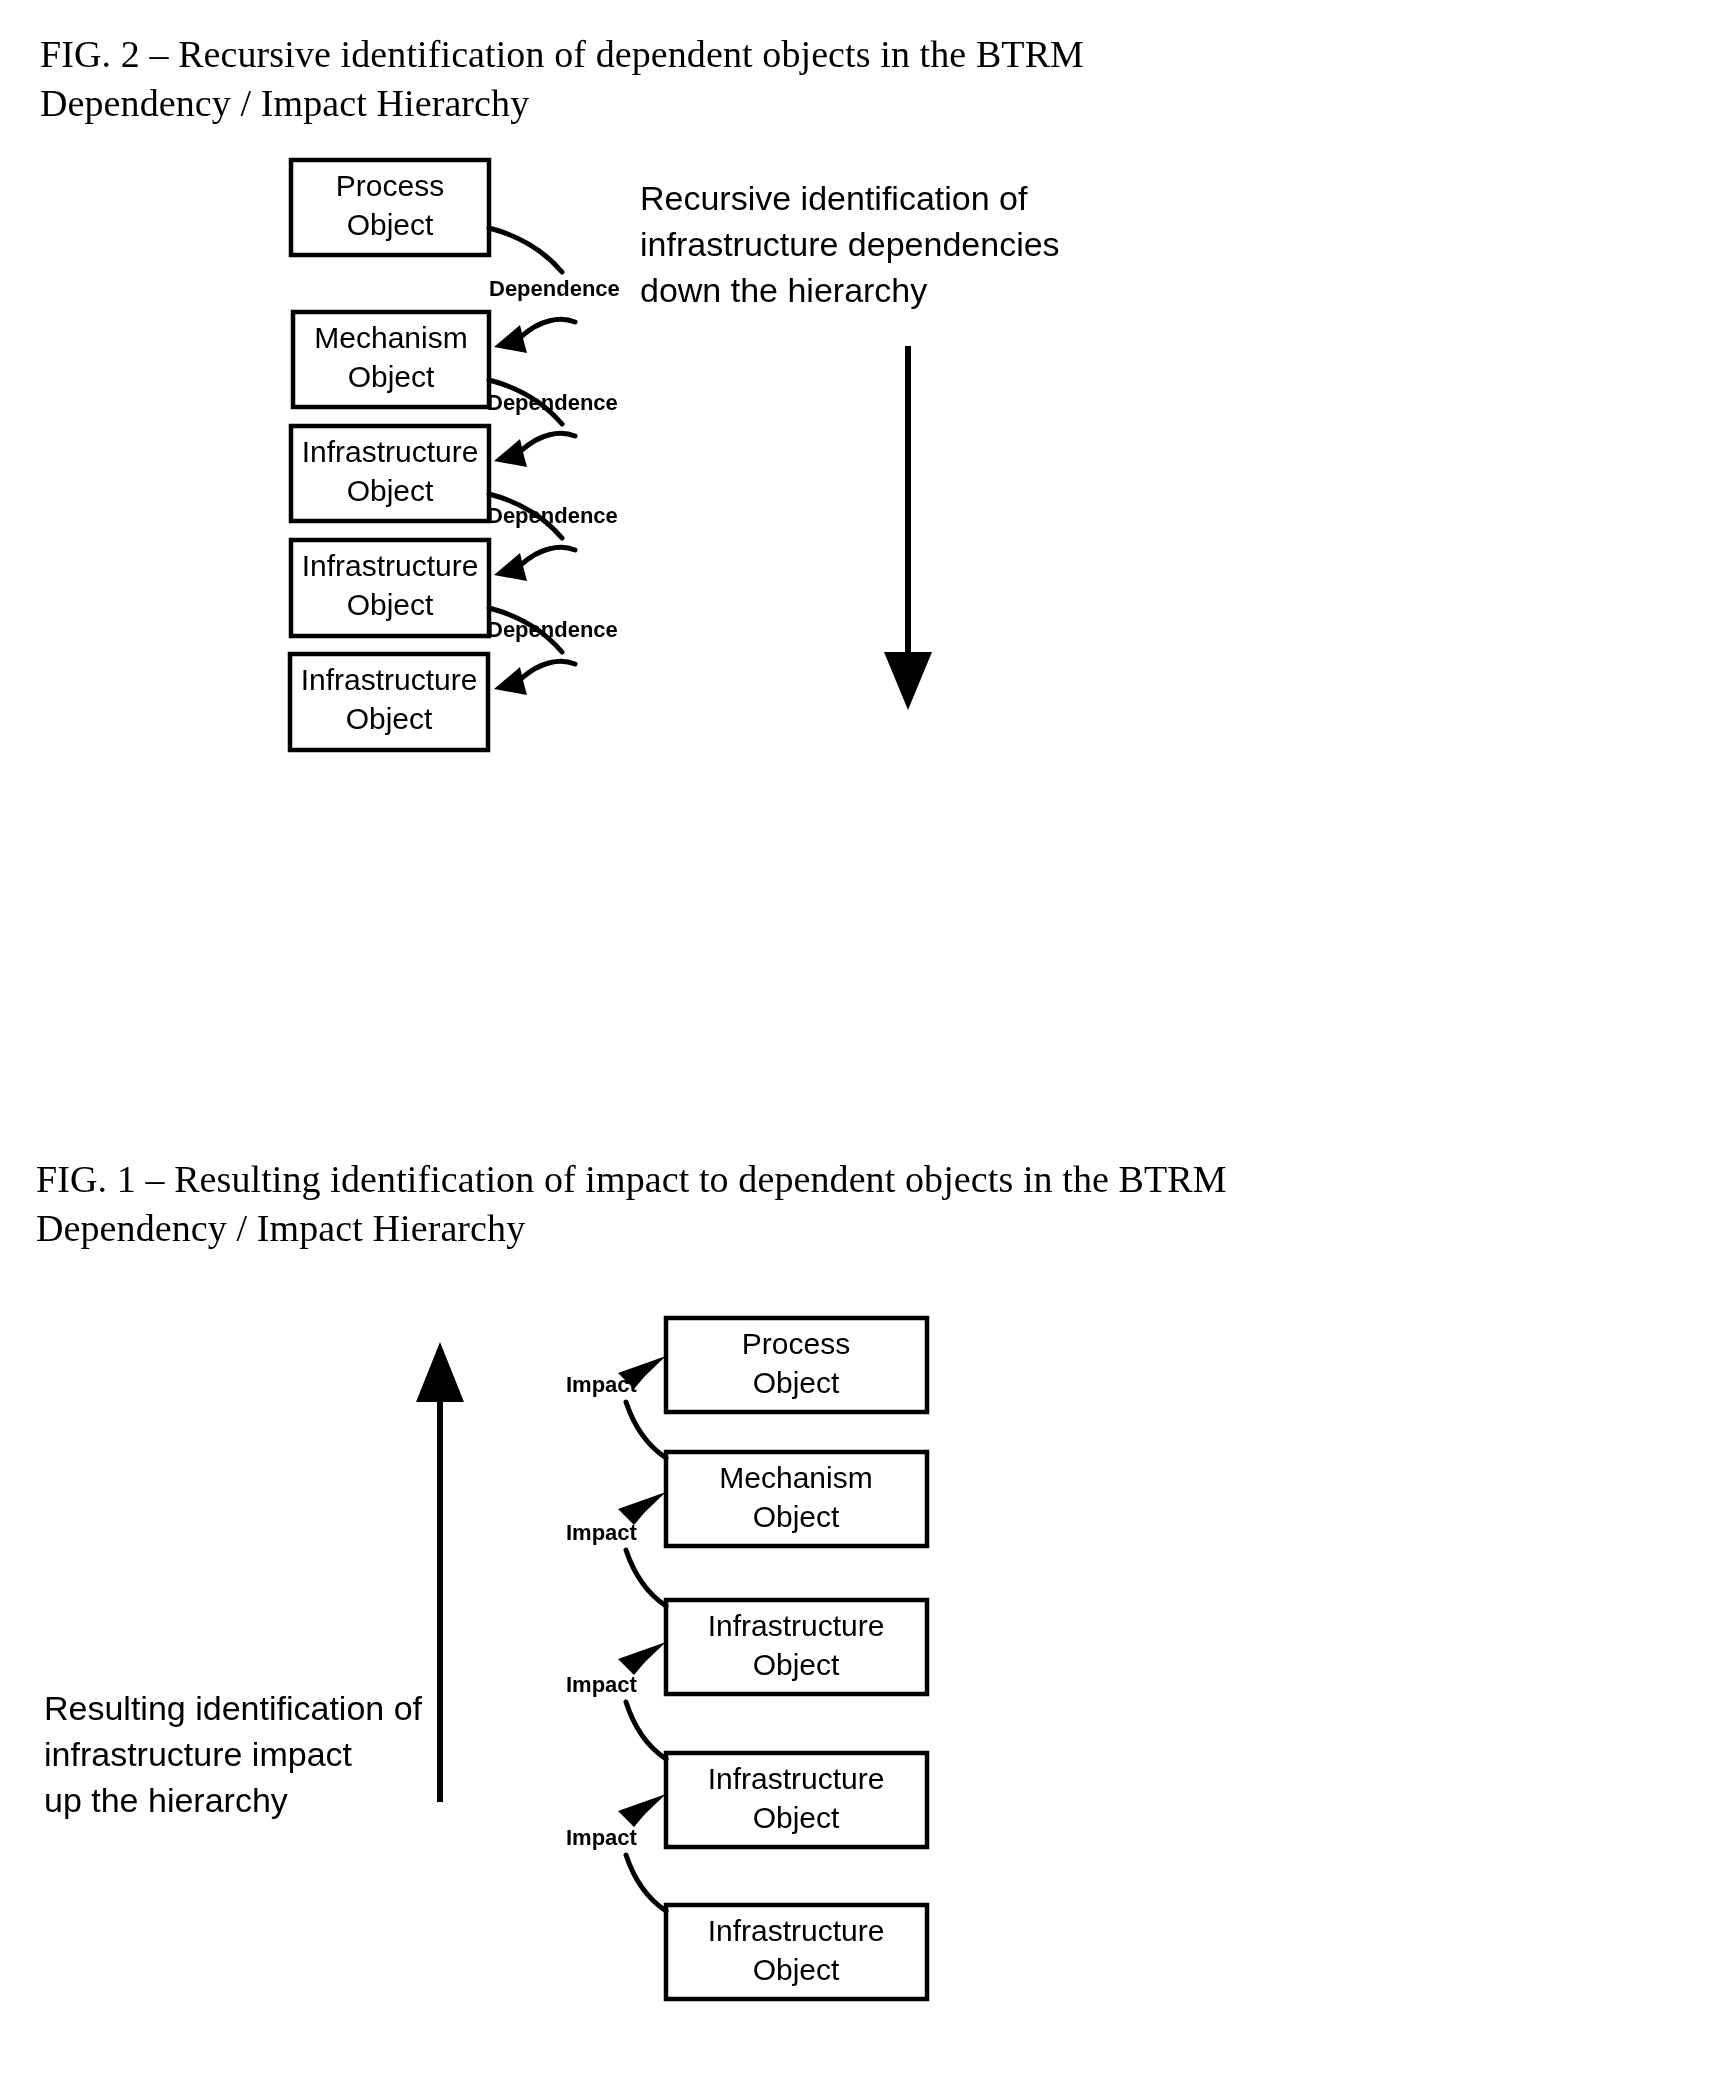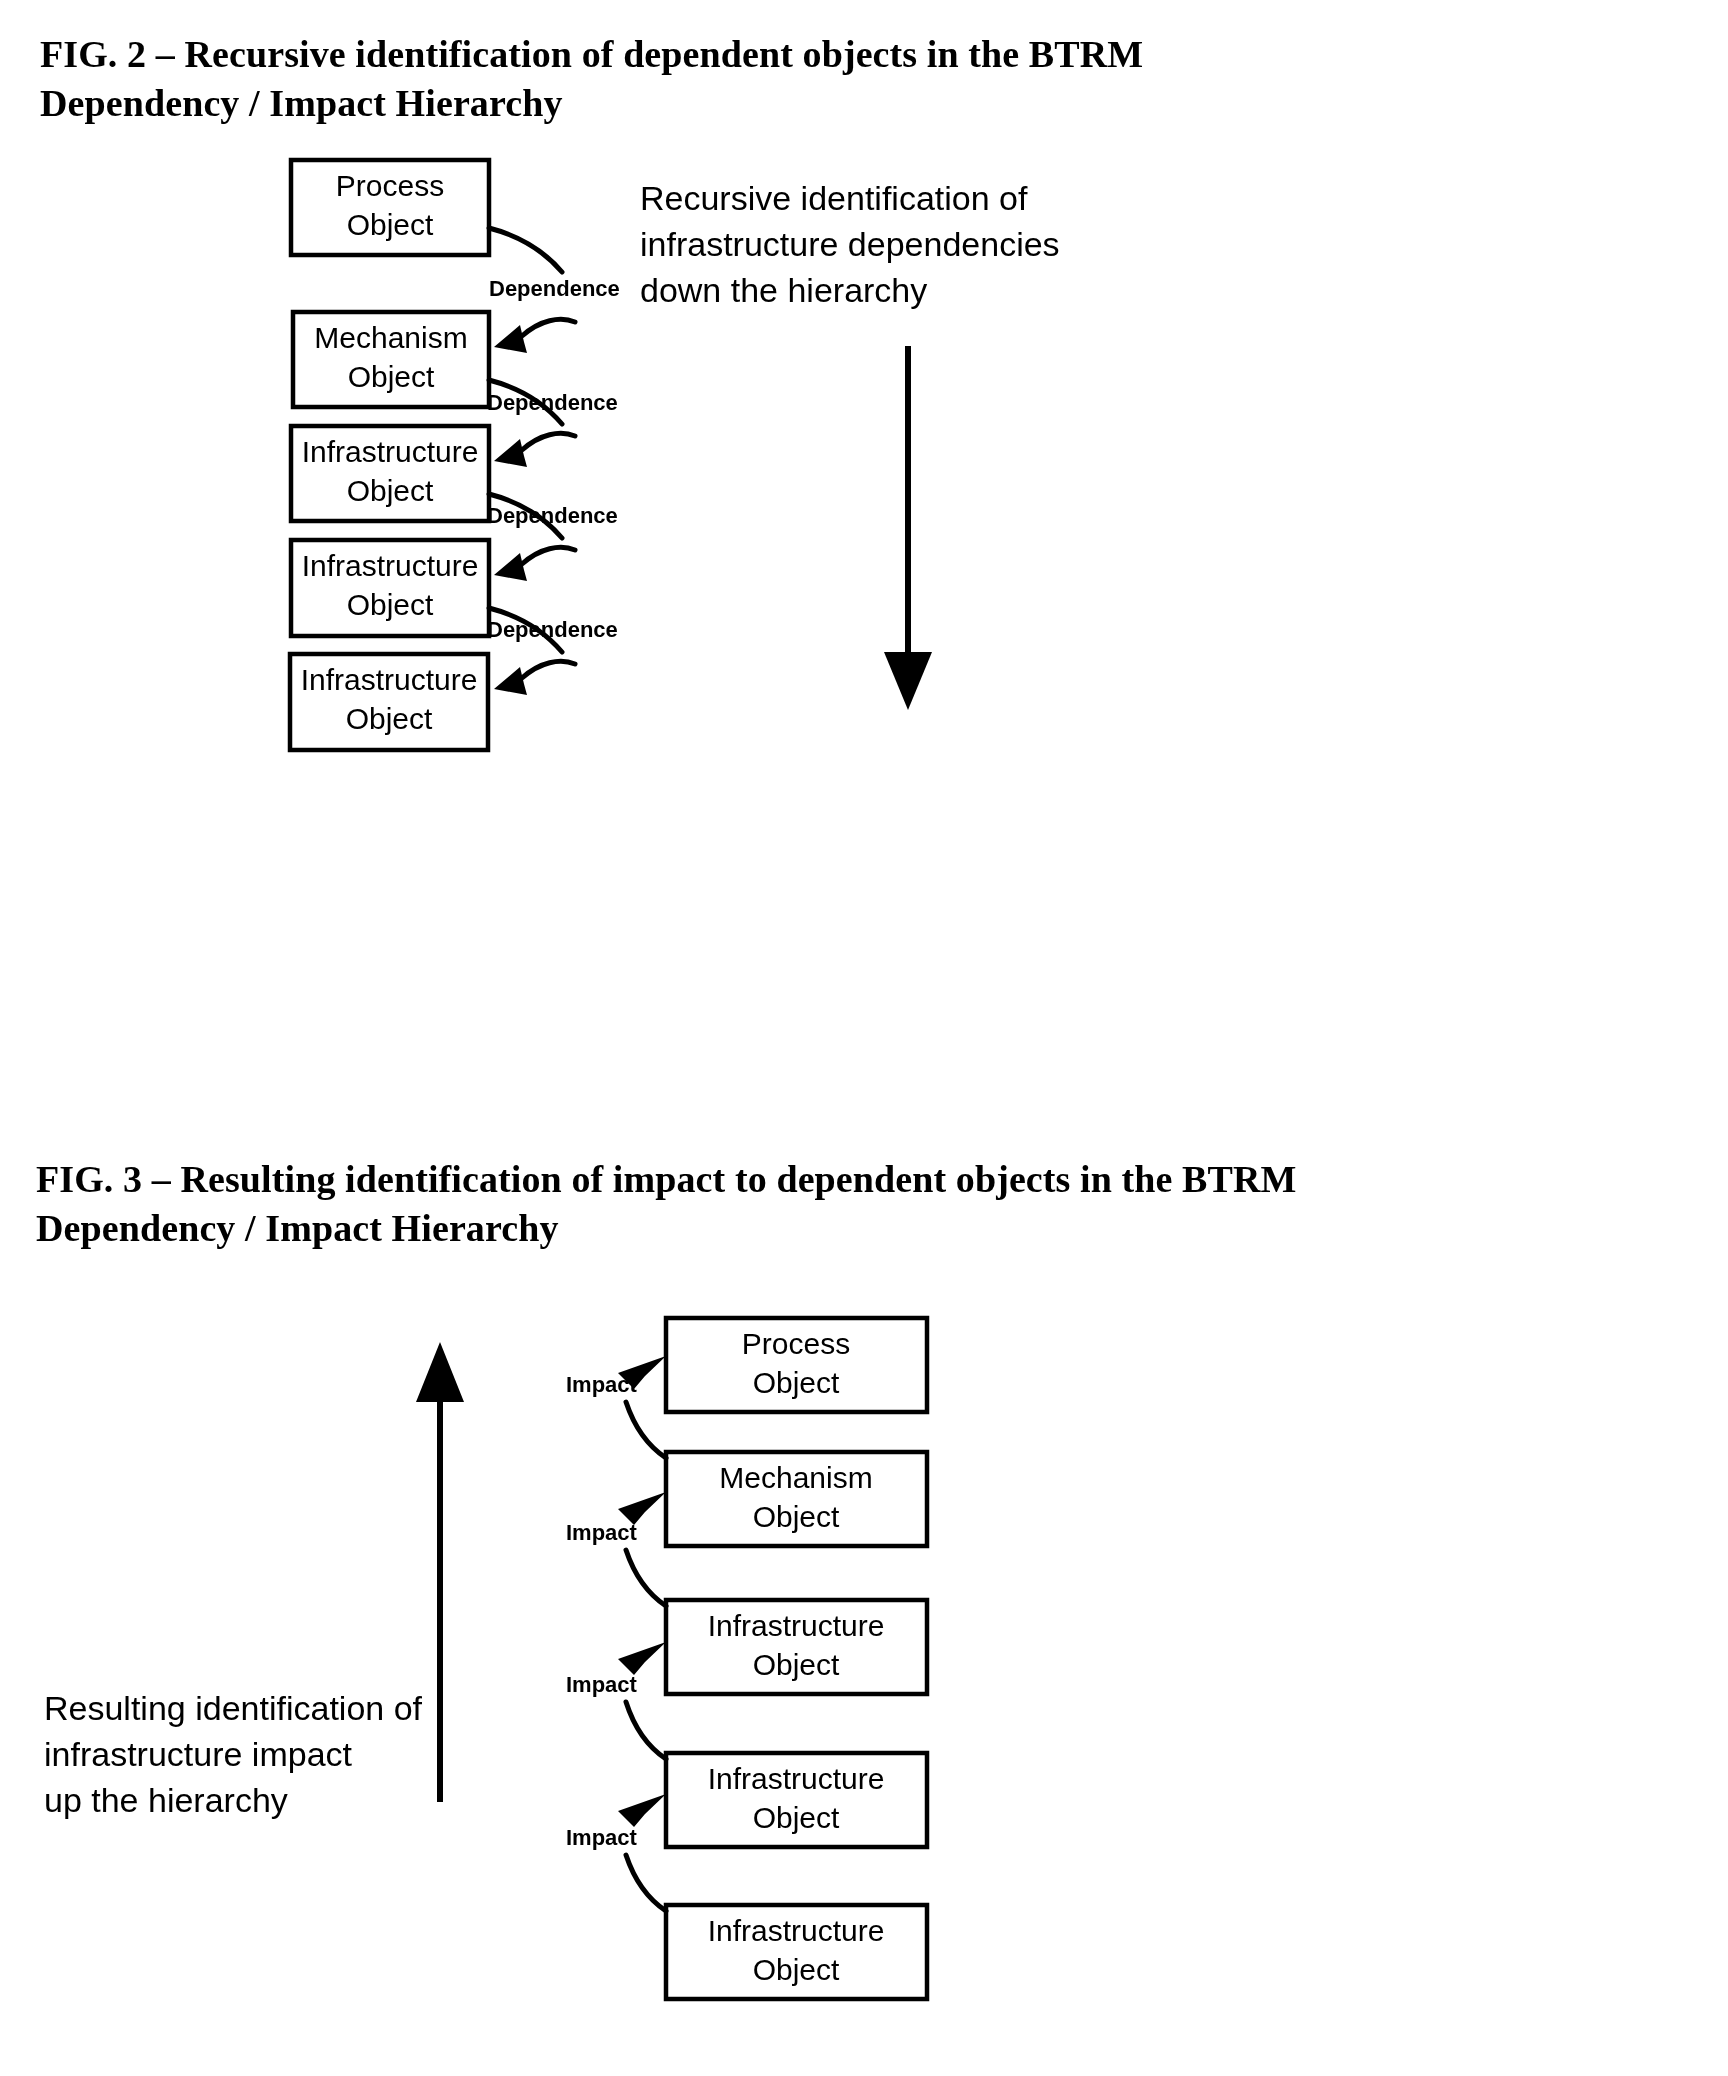--- a/index.html
+++ b/index.html
@@ -20,21 +20,21 @@
     position: absolute;
     left: 0; top: 0;
     width: 1728px;
     height: 2076px;
   }
 
   
   .fig-caption {
     position: absolute;
     font-family: "Liberation Serif", "DejaVu Serif", serif;
-    font-weight: bold;
+    font-weight: normal;
     font-size: 38px;
     line-height: 1.30;
     letter-spacing: 0.1px;
     color: #000;
     white-space: pre-line;
   }
   #fig2-caption {
     left: 40px;
     top: 30px;
     width: 1560px;
@@ -180,21 +180,21 @@
       </g>
 
       <g>
         <line class="big-arrow-line" x1="908" y1="206" x2="908" y2="528"></line>
         <polygon class="arrow-head" points="908,570 884,512 932,512"></polygon>
       </g>
 
     </svg>
   </div>
 
-  <div class="fig-caption" id="fig3-caption">FIG. 3 – Resulting identification of impact to dependent objects in the BTRM
+  <div class="fig-caption" id="fig3-caption">FIG. 1 – Resulting identification of impact to dependent objects in the BTRM
 Dependency / Impact Hierarchy</div>
 
   <div class="fig-panel" id="fig3-panel">
     <svg width="1728" height="740" viewBox="0 0 1728 740" xmlns="http://www.w3.org/2000/svg">
 
       <g>
         <rect class="box-rect" x="666" y="38" width="261" height="94"></rect>
         <text class="box-text" x="796" y="66">Process</text>
         <text class="box-text" x="796" y="105">Object</text>
       </g>

